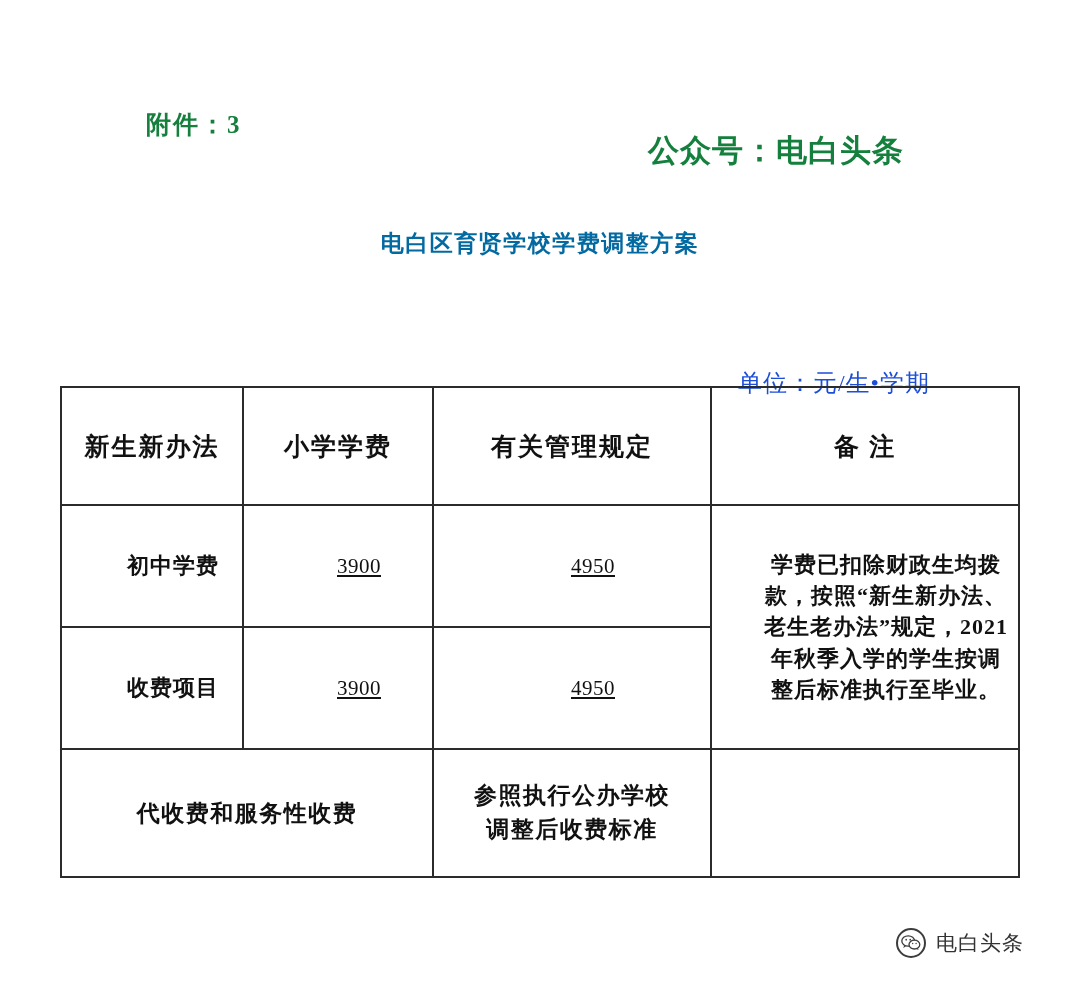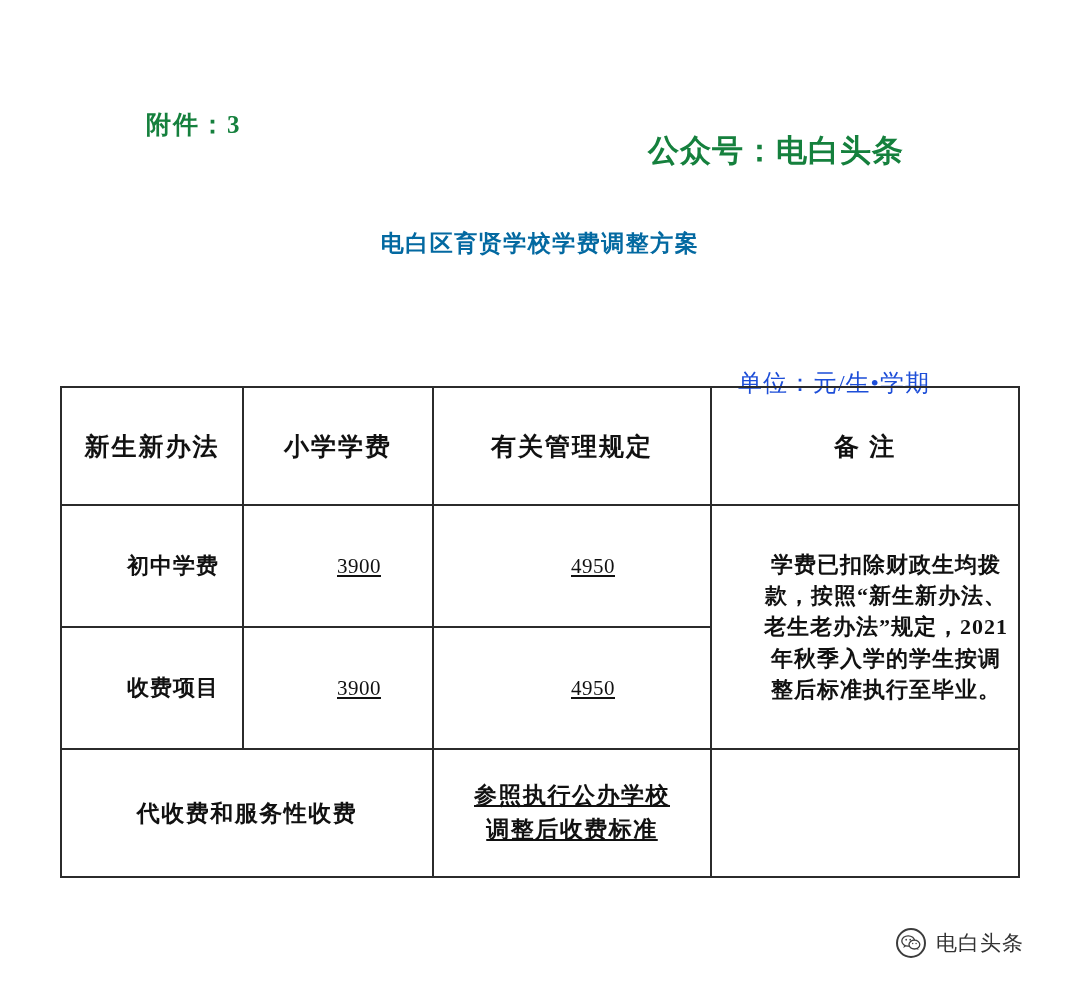--- a/index.html
+++ b/index.html
@@ -127,21 +127,20 @@
   }
 
   .last-row td {
     height: 118px;
     font-size: 23px;
     font-weight: bold;
     letter-spacing: 1.5px;
   }
   .last-row .two-line {
     line-height: 1.5;
-    text-decoration: underline;
   }
 
   
   .footer-badge {
     position: absolute;
     right: 56px;
     top: 928px;
     display: flex;
     align-items: center;
     gap: 10px;

